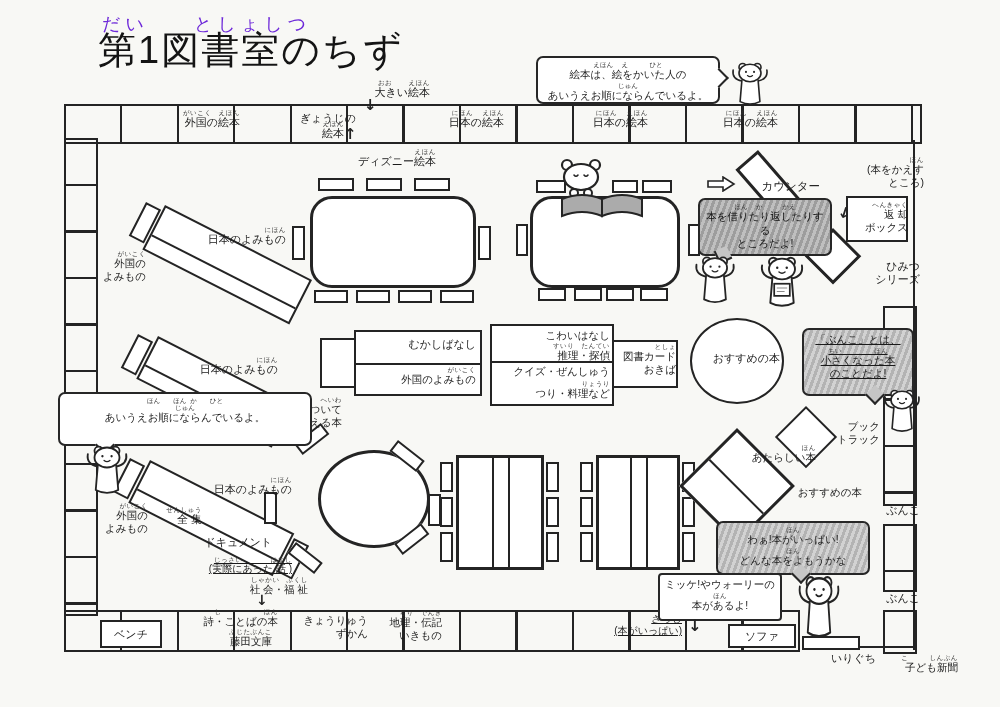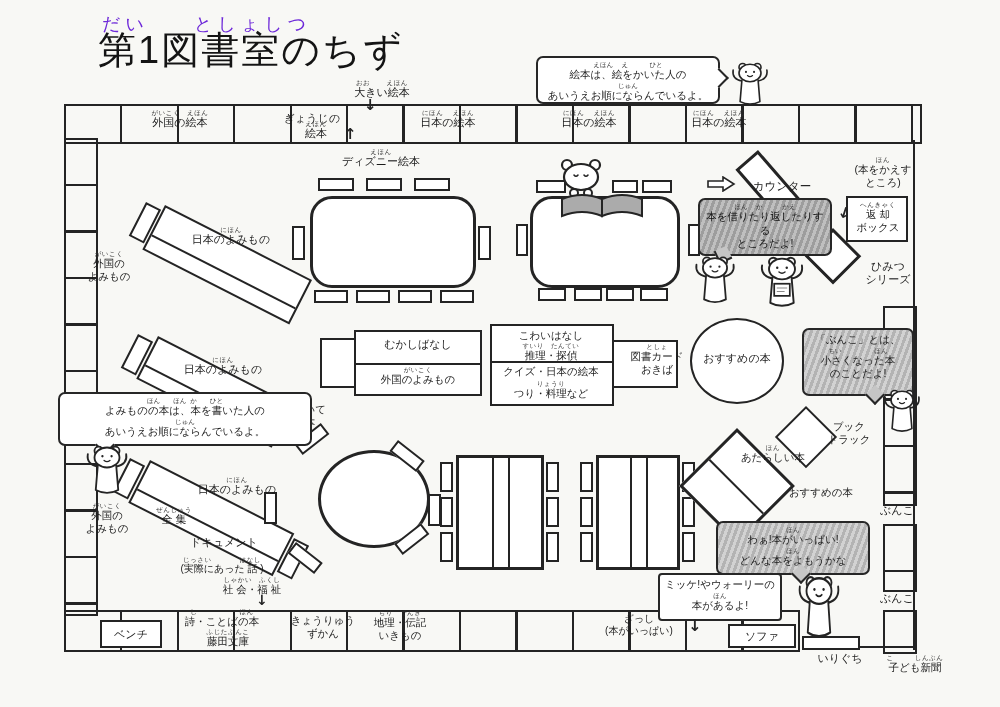--- a/index.html
+++ b/index.html
@@ -18,24 +18,24 @@
   
   .box{position:absolute;border:2.5px solid #242424;background:#fff;z-index:2;box-sizing:border-box;}
   .b3{border-width:3px;}
   .chair{position:absolute;border:2px solid #242424;background:#fff;z-index:2;box-sizing:border-box;}
   .slant{transform-origin:top left;}
   .round{border-radius:50%;}
   .divh{position:absolute;left:0;right:0;border-top:2px solid #242424;}
   .divv{position:absolute;top:0;bottom:0;border-left:2px solid #242424;}
   .flexc{display:flex;align-items:center;justify-content:center;font-size:11px;}
   
-  .lbl{position:absolute;text-align:center;font-size:11px;line-height:1.22;z-index:5;}
+  .lbl{position:absolute;text-align:right;font-size:11px;line-height:1.22;z-index:5;}
   .lbl .tx{display:block;white-space:pre-line;}
   .lbl .rb{display:block;font-size:6.5px;line-height:1.15;white-space:pre;letter-spacing:.5px;color:#333;}
-  .fs105{font-size:10.5px;} .fs10{font-size:10px;} .fs115{font-size:11.5px;}
+  .fs105{font-size:10.5px;} .fs10{font-size:10px;text-decoration:underline;} .fs115{font-size:11.5px;}
   
   .bub{position:absolute;border:2px solid #272727;border-radius:7px;background:#fff;z-index:6;
        text-align:center;padding:3px 5px;font-size:10.5px;line-height:1.3;box-sizing:border-box;}
   .bub .rb{display:block;font-size:6.5px;line-height:1.1;white-space:pre;color:#333;}
   .bub .tx{display:block;white-space:pre-line;}
   .sh{background:repeating-linear-gradient(110deg,#b3b3b3 0 3px,#d2d2d2 3px 6px);}
   .sh2{background:repeating-linear-gradient(110deg,#9d9d9d 0 3px,#bfbfbf 3px 6px);}
   .tail{position:absolute;width:12px;height:12px;background:#fff;border-right:2px solid #272727;
         border-bottom:2px solid #272727;transform:rotate(45deg);z-index:5;}
   .tailg{background:#c6c6c6;}
@@ -251,21 +251,20 @@
 よみもの</span>
     </div>
   <div class="lbl fs105" style="left:66px;top:502px;width:82px">
     <span class="rb">がいこく</span>
       <span class="tx">外国の
 よみもの</span>
     </div>
 
   <div class="bub" style="left:58px;top:392px;width:254px;height:54px">
     <span class="rb">ほん　　ほん  か　　ひと</span>
-    <span class="tx">よみものの本は、本を書いた人の</span>
     <span class="rb">じゅん</span>
     <span class="tx">あいうえお順にならんでいるよ。</span>
     <div class="tail" style="left:38px;bottom:-8px"></div>
   </div>
   <svg class="fig" style="left:82px;top:444px;width:50px;height:52px" viewBox="0 0 60 62">
       <use href="#critter"></use>
     </svg>
 
   <div class="box" style="left:320px;top:338px;width:36px;height:50px"></div>
   <div class="box" style="left:354px;top:330px;width:128px;height:66px">
@@ -273,38 +272,38 @@
     </div>
   <div class="lbl" style="left:360px;top:338px;width:116px">
     <span class="tx">むかしばなし</span>
     </div>
   <div class="lbl fs105" style="left:360px;top:366px;width:116px">
     <span class="rb">がいこく</span>
       <span class="tx">外国のよみもの</span>
     </div>
 
   <div class="box" style="left:596px;top:340px;width:82px;height:48px;z-index:1"></div>
-  <div class="lbl fs105" style="left:618px;top:343px;width:78px">
+  <div class="lbl fs105" style="left:598px;top:343px;width:78px">
     <span class="rb">としょ</span>
       <span class="tx">図書カード
 おきば</span>
     </div>
 
   <div class="box" style="left:490px;top:324px;width:124px;height:82px">
       <div class="divh" style="top:45%"></div>
     </div>
   <div class="lbl fs105" style="left:492px;top:329px;width:118px">
     <span class="tx">こわいはなし</span>
     </div>
   <div class="lbl fs105" style="left:492px;top:342px;width:118px">
     <span class="rb">すいり　たんてい</span>
       <span class="tx">推理・探偵</span>
     </div>
   <div class="lbl fs105" style="left:492px;top:365px;width:118px">
-    <span class="tx">クイズ・日本の絵本</span>
+    <span class="tx">クイズ・ぜんしゅう</span>
     </div>
   <div class="lbl fs105" style="left:492px;top:380px;width:118px">
     <span class="rb">りょうり</span>
       <span class="tx">つり・料理など</span>
     </div>
 
   <div class="box round" style="left:690px;top:318px;width:94px;height:86px;border-width:2.5px"></div>
   <div class="lbl" style="left:694px;top:352px;width:86px">
     <span class="tx">おすすめの本</span>
     </div>

